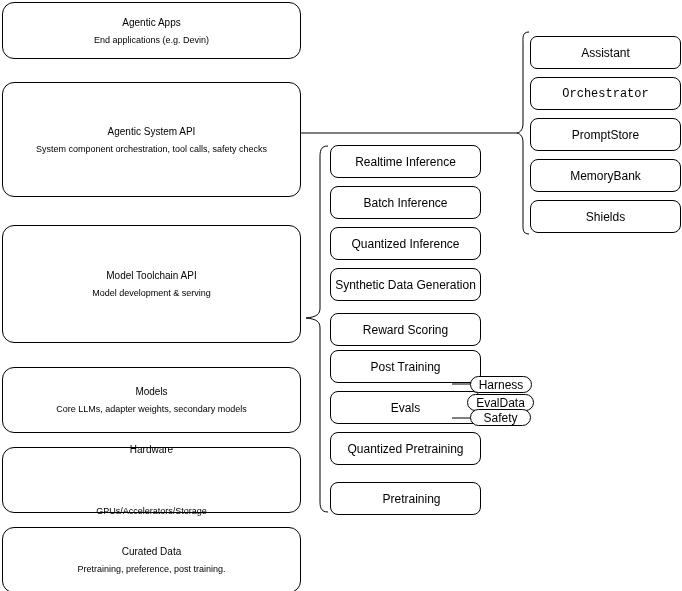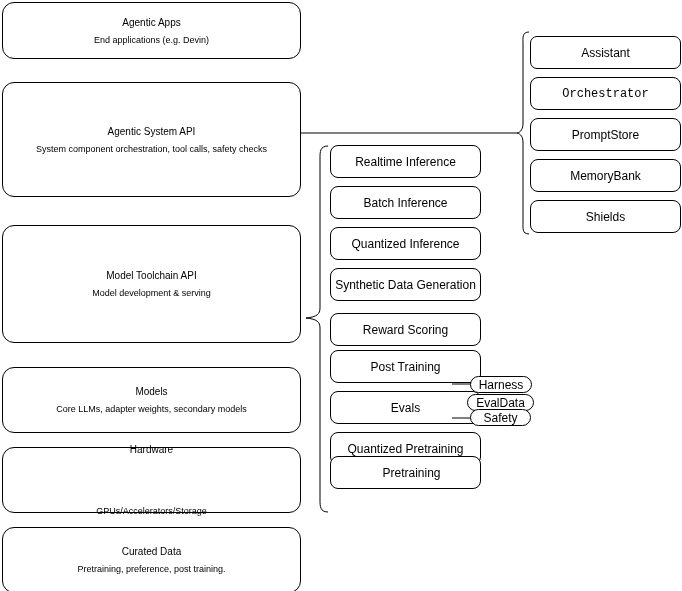--- a/index.html
+++ b/index.html
@@ -175,21 +175,21 @@
   </div>
   <div class="box item-box mid-box" style="top:350px;">
     <span>Post Training</span>
   </div>
   <div class="box item-box mid-box" style="top:391px;">
     <span>Evals</span>
   </div>
   <div class="box item-box mid-box" style="top:432px;">
     <span>Quantized Pretraining</span>
   </div>
-  <div class="box item-box mid-box" style="top:456px;padding-left:12px;">
+  <div class="box item-box mid-box" style="top:482px;padding-left:12px;">
     <span>Pretraining</span>
   </div>
 
   <div class="badge" style="left:470px;top:376px;width:62px;height:17px;">
     <span>Harness</span>
   </div>
   <div class="badge" style="left:467px;top:394px;width:67px;height:17px;">
     <span>EvalData</span>
   </div>
   <div class="badge" style="left:470px;top:409px;width:61px;height:17px;">

